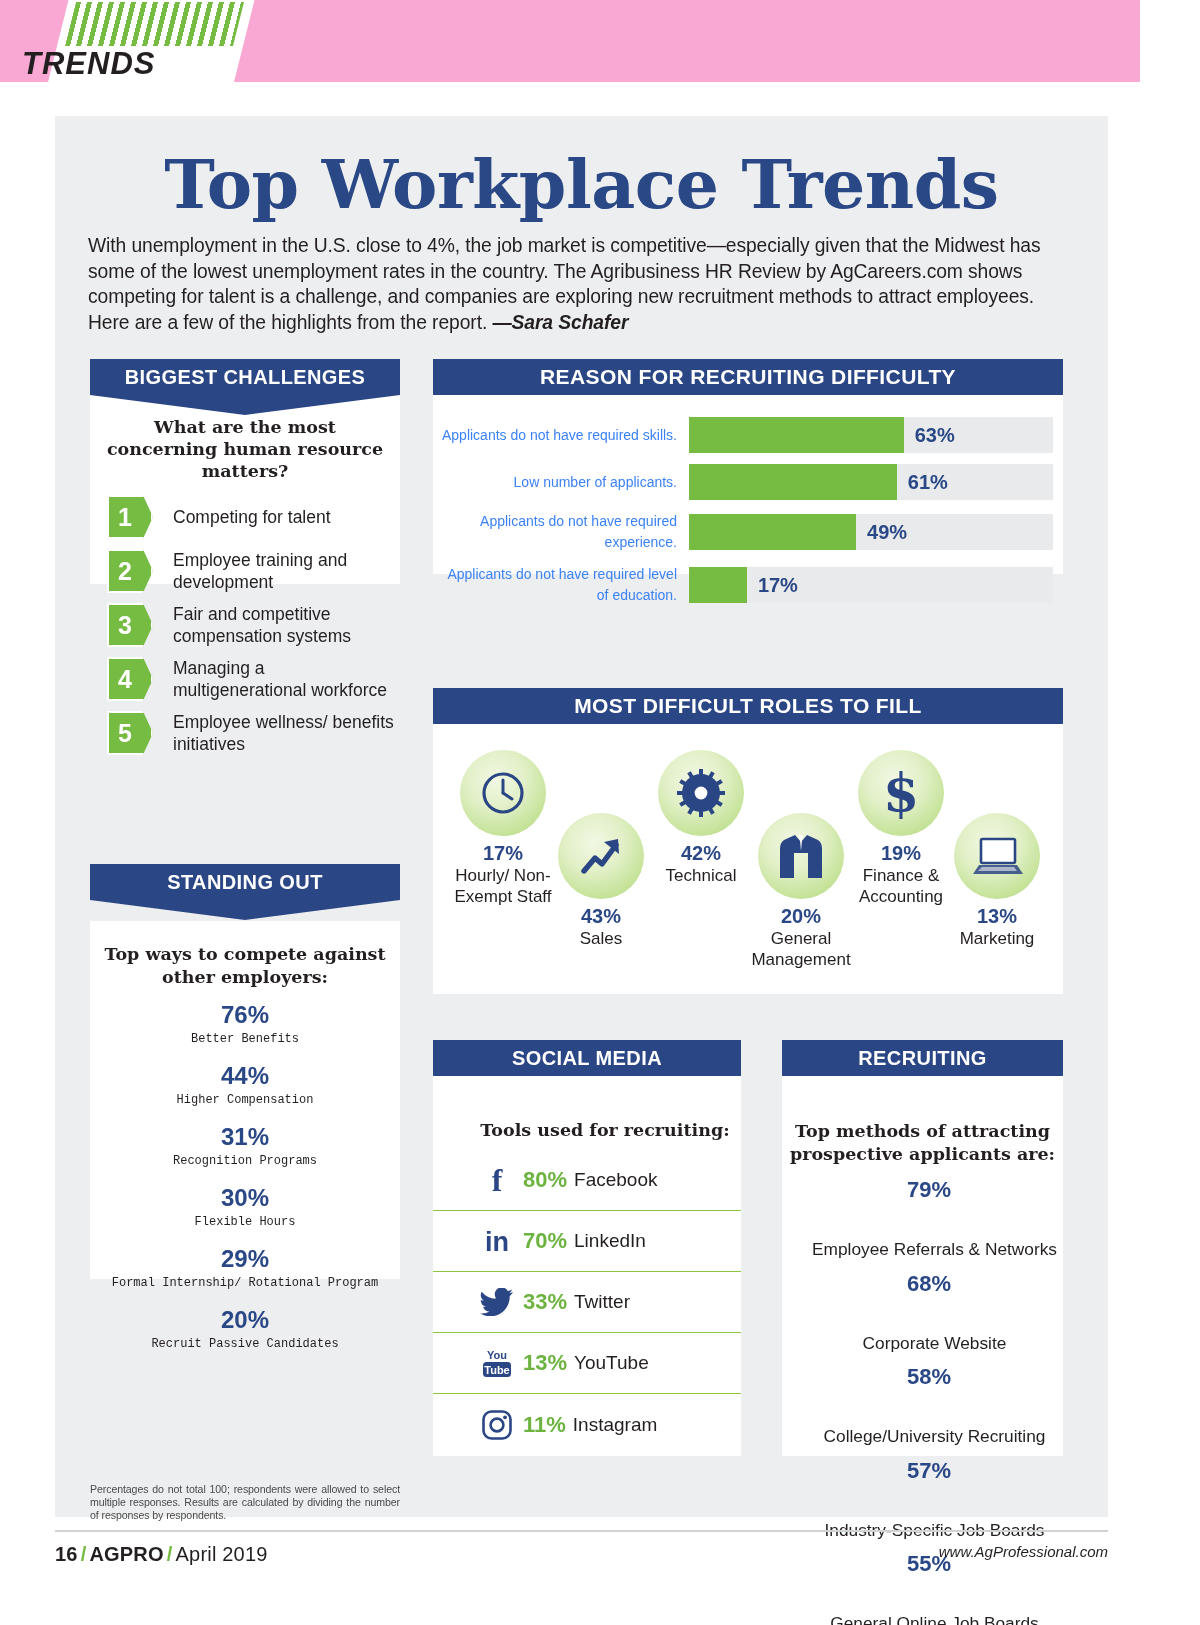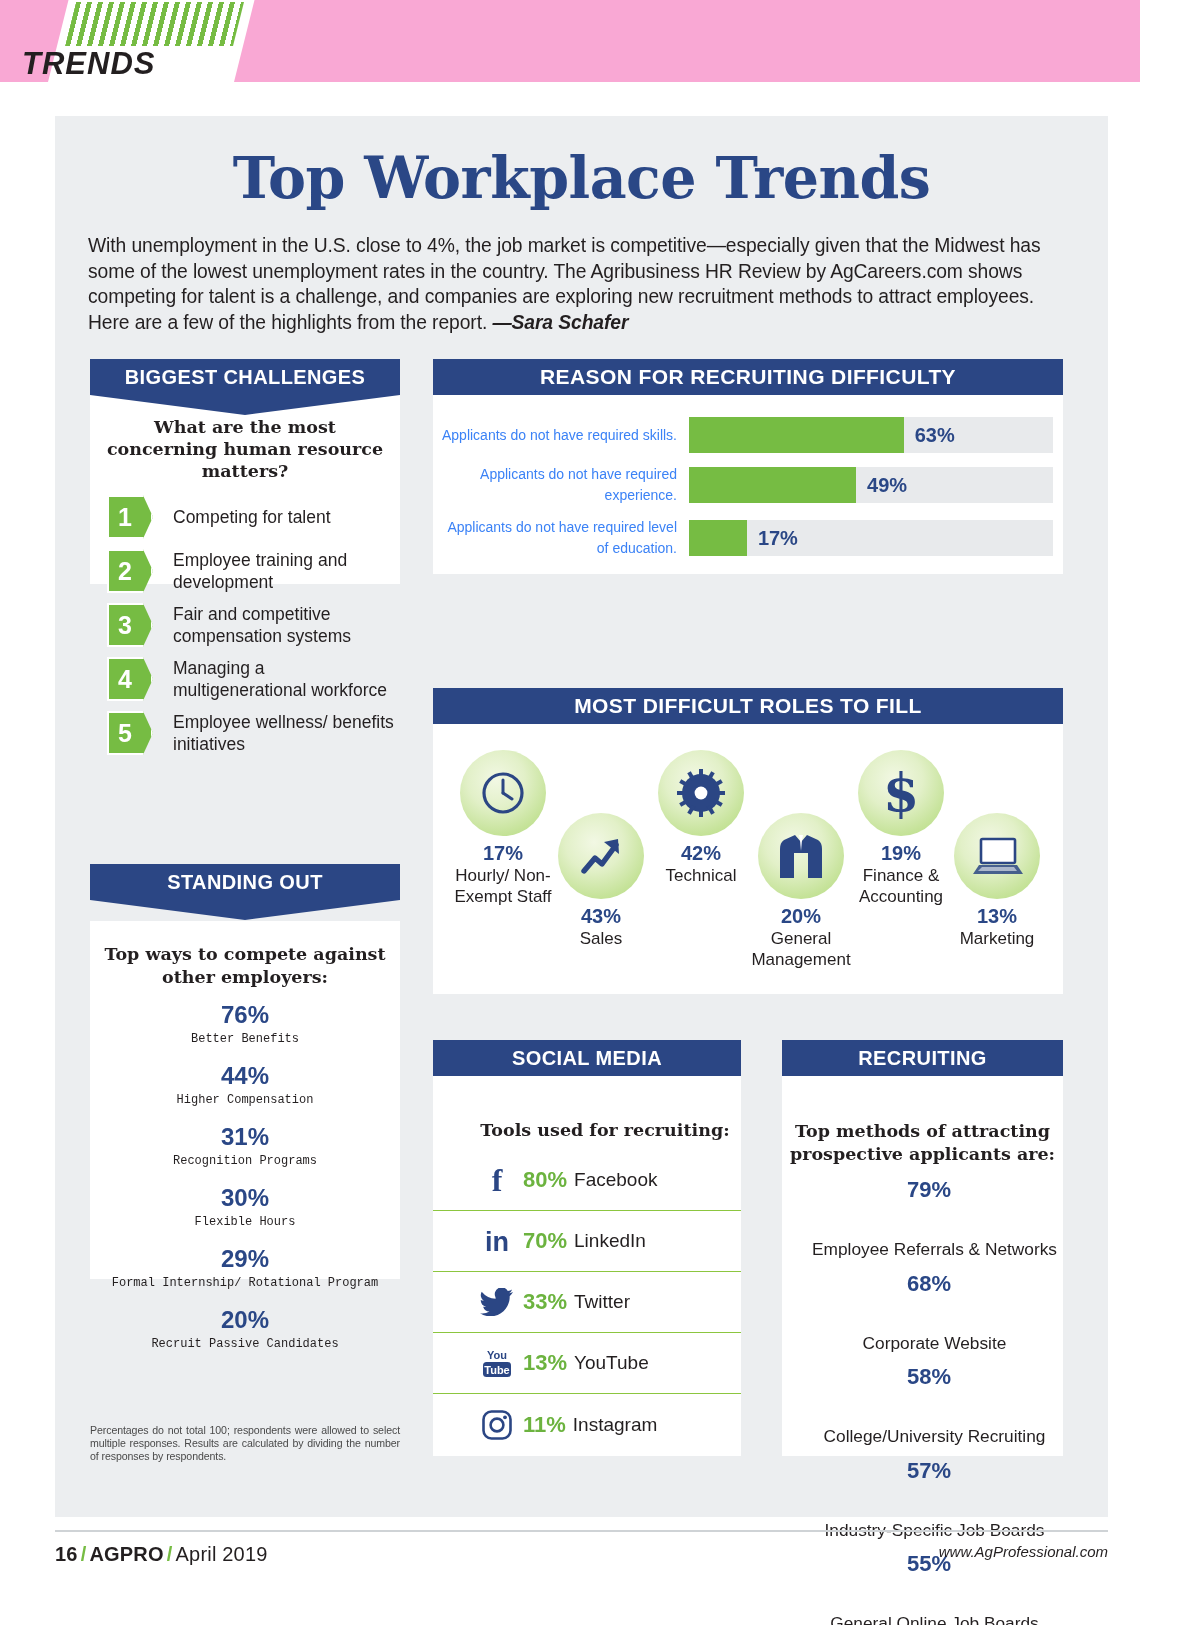--- a/index.html
+++ b/index.html
@@ -36,21 +36,21 @@
     position: absolute; left: 55px; top: 116px; width: 1053px; height: 1401px;
     background: #eceef0;
   }
 
   
   .main-title {
     position: absolute; left: 0; top: 28px; width: 1053px;
     text-align: center;
     font-family: "DejaVu Serif", serif;
     font-weight: bold;
-    font-size: 57px; color: #2a4786; letter-spacing: -0.5px;
+    font-size: 68px; color: #2a4786; letter-spacing: -0.5px;
   }
   .intro {
     position: absolute; left: 33px; top: 117px; width: 990px;
     font-size: 19.3px; line-height: 25.5px; color: #231f20;
     letter-spacing: -0.1px;
   }
   .intro i { font-style: italic; font-weight: 600; }
 
   
   .sec-head {
@@ -280,33 +280,40 @@
           <div class="so-pct">29%</div>
           <div class="so-label">Formal Internship/ Rotational Program</div>
         </div>
         <div class="so-item">
           <div class="so-pct">20%</div>
           <div class="so-label">Recruit Passive Candidates</div>
         </div>
       </div>
     </div>
 
-    <div class="footnote" style="top:1308px;">Percentages do not total 100; respondents were allowed to select multiple responses. Results are calculated by dividing the number of responses by respondents.</div>
+    <div class="footnote" style="top:1367px;">Percentages do not total 100; respondents were allowed to select multiple responses. Results are calculated by dividing the number of responses by respondents.</div>
 
     <div style="position:absolute; left:378px; top:243px; width:630px;">
       <div class="sec-head wide">
         <span>REASON FOR RECRUITING DIFFICULTY</span>
       </div>
     </div>
     <div class="card" style="left:378px; top:279px; width:630px; height:179px; padding:22px 10px 0 0;">
       <div class="bar-row">
         <div class="bar-label">Applicants do not have required skills.</div>
         <div class="bar-track">
           <div class="bar-fill" style="width:59.0%"></div>
           <div class="bar-val" style="left:59.0%">63%</div>
+        </div>
+      </div>
+      <div class="bar-row">
+        <div class="bar-label">Low number of applicants.</div>
+        <div class="bar-track">
+          <div class="bar-fill" style="width:57.1%"></div>
+          <div class="bar-val" style="left:57.1%">61%</div>
         </div>
       </div>
       <div class="bar-row">
         <div class="bar-label">Applicants do not have required experience.</div>
         <div class="bar-track">
           <div class="bar-fill" style="width:45.9%"></div>
           <div class="bar-val" style="left:45.9%">49%</div>
         </div>
       </div>
       <div class="bar-row">

